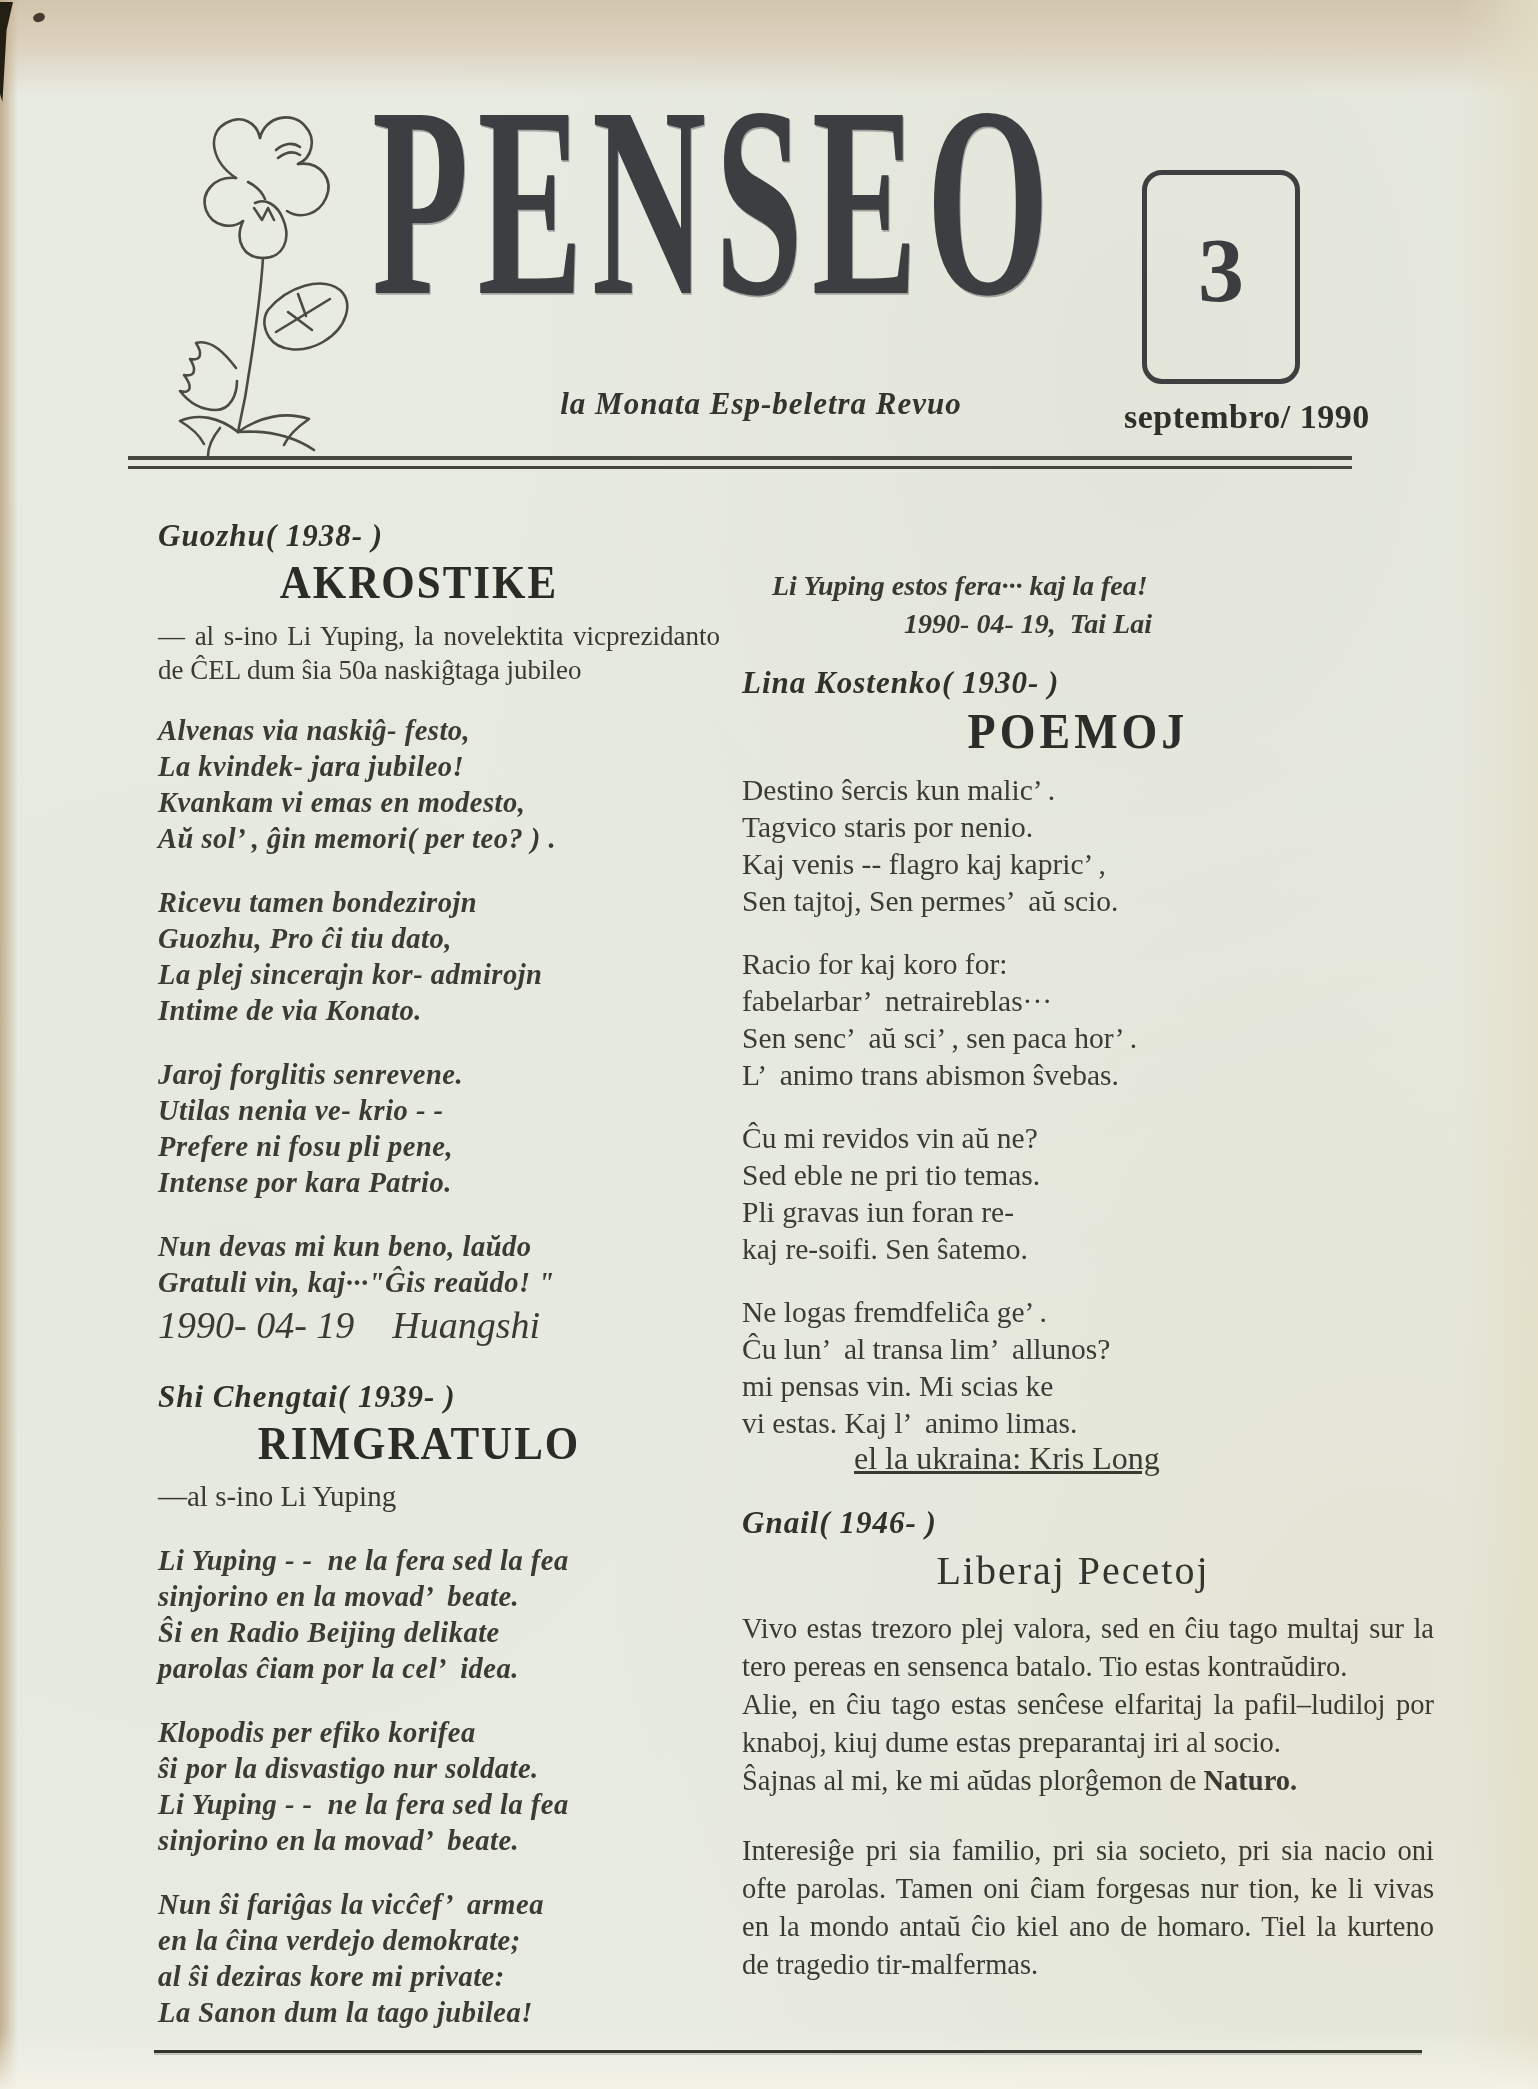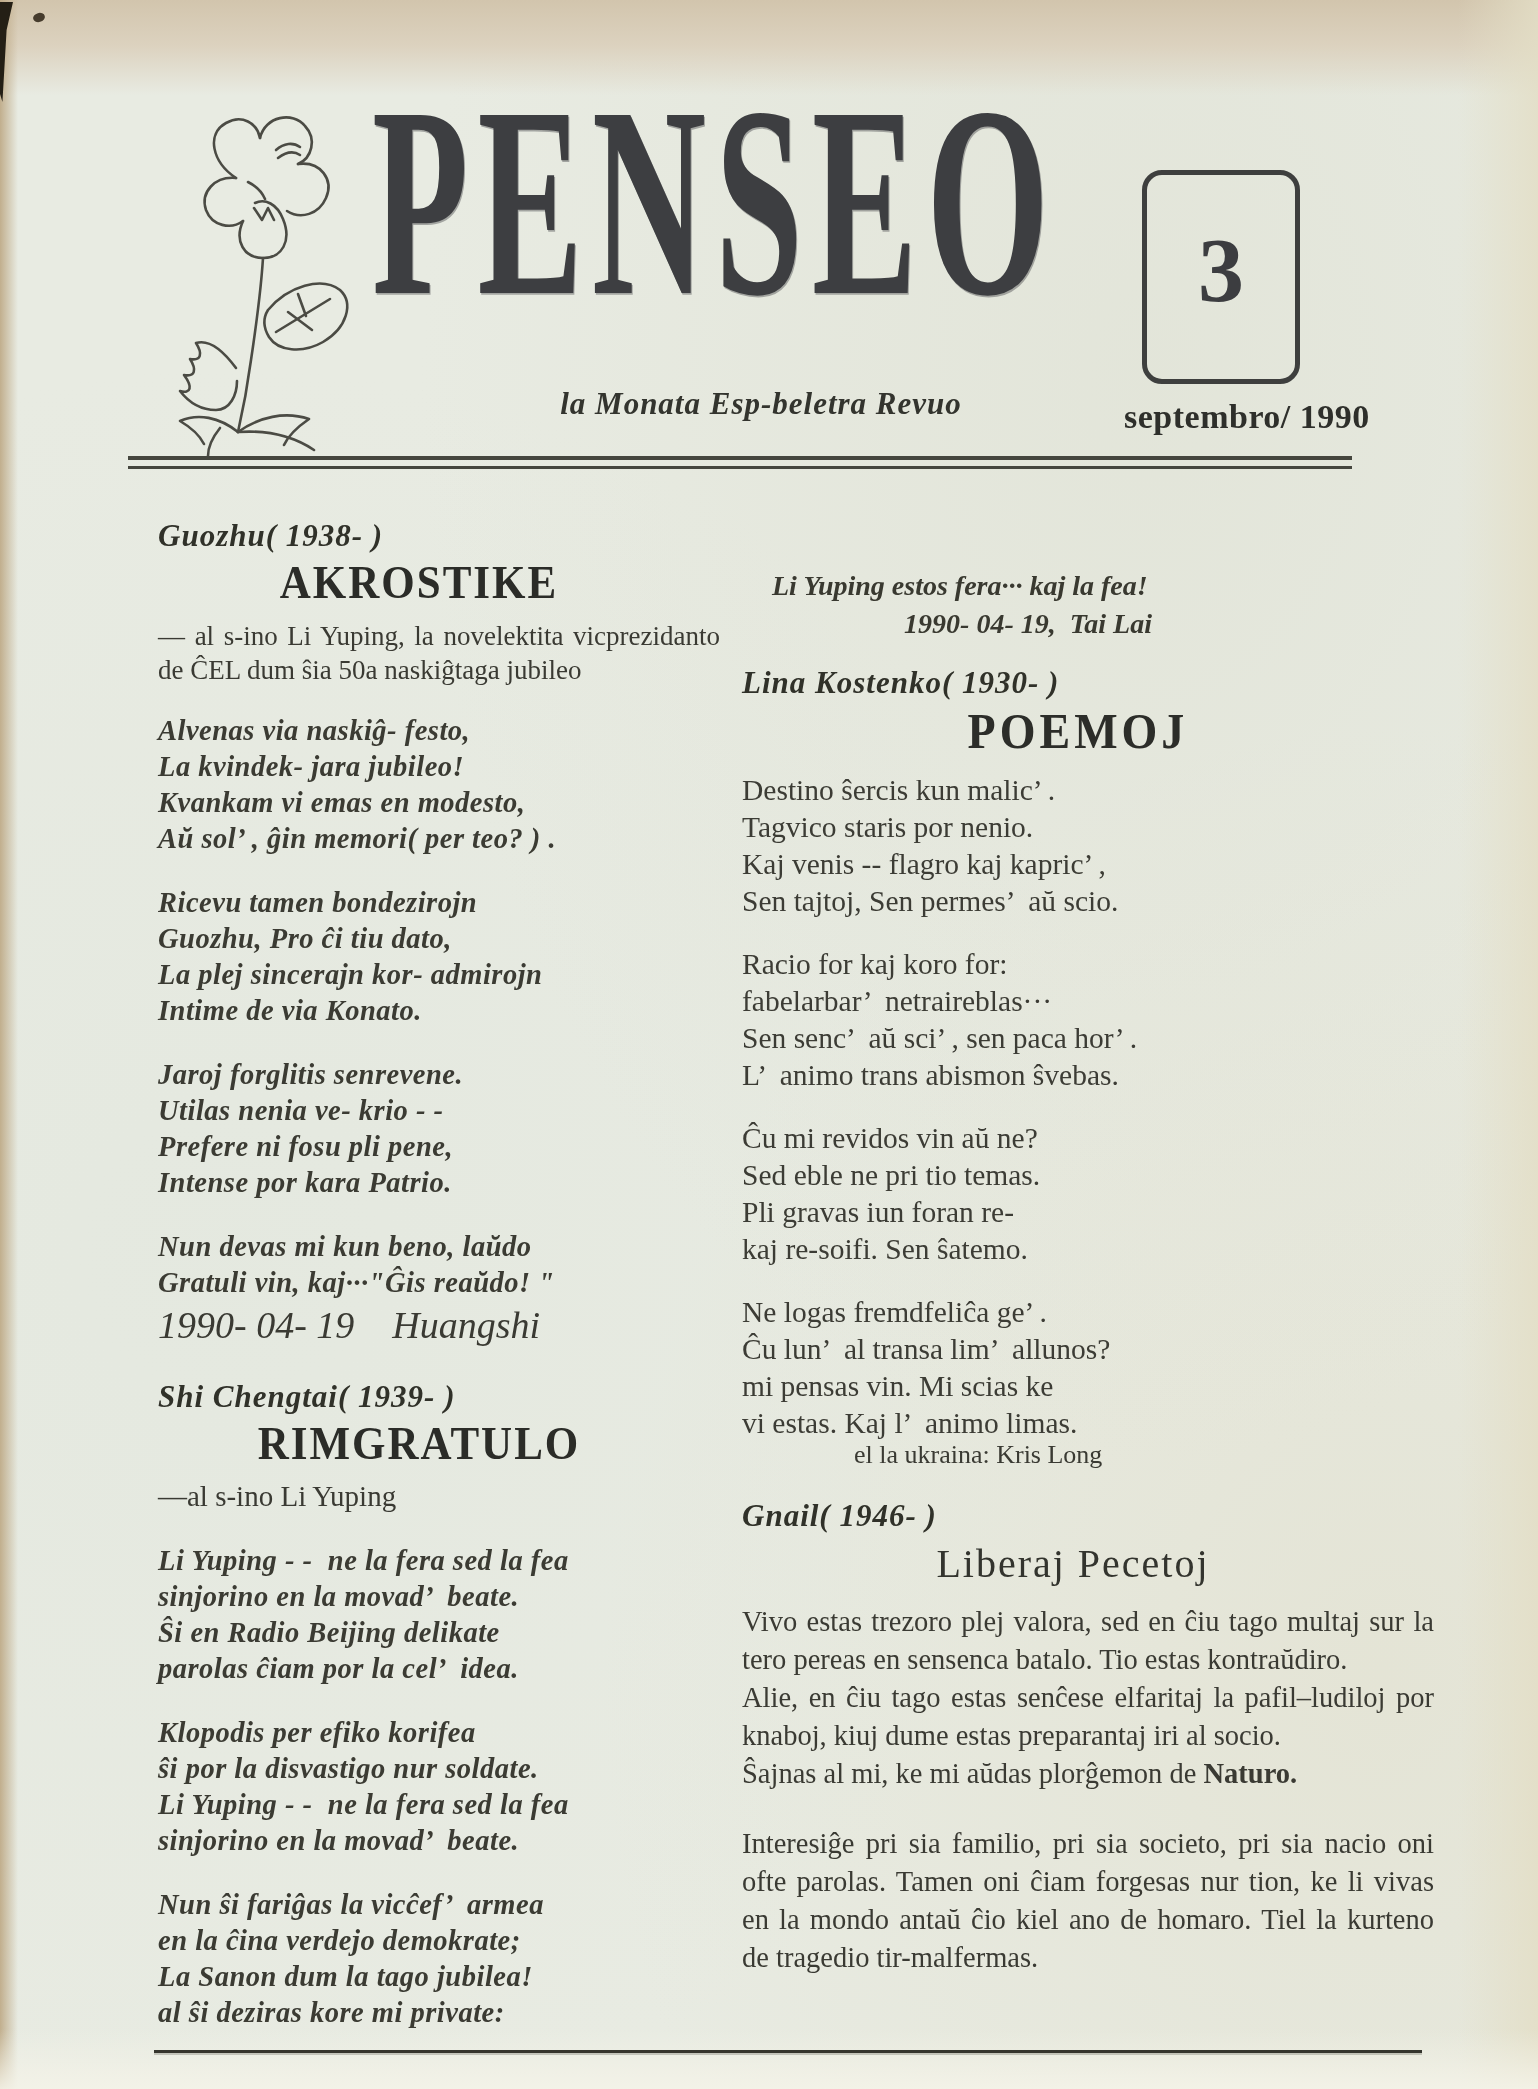--- a/index.html
+++ b/index.html
@@ -59,21 +59,21 @@
   .stanza.last{margin-bottom:0;}
   .vline{white-space:pre-wrap;}
   .sign-line{font-size:38px;font-weight:normal;font-style:italic;text-align:left;
     padding-right:90px;margin:2px 0 32px;white-space:pre-wrap;}
   .epigraph{font-size:28px;font-weight:bold;font-style:italic;line-height:38px;
     margin:0 0 22px;color:#393930;}
   .epigraph .e1{padding-left:30px;white-space:pre-wrap;}
   .epigraph .e2{text-align:center;padding-right:120px;white-space:pre-wrap;}
   .title-poemoj{font-size:46px;font-weight:bold;text-align:center;letter-spacing:4px;
     margin:0 20px 14px 0;color:#2c2d29;transform:scaleY(1.08);}
-  .credit{font-size:26px;margin:-2px 0 28px 112px;}
+  .credit{font-size:32px;margin:-2px 0 28px 112px;text-decoration:underline;}
   .title-liberaj{font-size:40px;text-align:center;letter-spacing:2px;margin:6px 30px 16px 0;
     color:#33342e;}
   .prose{font-size:28.5px;line-height:38px;text-align:justify;margin:0;}
   .prose.gap{margin-top:32px;}
   .bottom-rule{position:absolute;top:2050px;left:154px;width:1268px;height:3px;
     background:#35352d;box-shadow:0 2px 0 rgba(70,70,58,.25);}
 
   .flower{position:absolute;left:116px;top:98px;width:244px;height:364px;}
   .flower path{fill:none;stroke:#4b4b44;stroke-width:2.6;stroke-linecap:round;stroke-linejoin:round;}
 </style>
@@ -169,22 +169,22 @@
     <div class="stanza">
       <div class="vline">Klopodis per efiko korifea</div>
       <div class="vline">ŝi por la disvastigo nur soldate.</div>
       <div class="vline">Li Yuping - -  ne la fera sed la fea</div>
       <div class="vline">sinjorino en la movad’  beate.</div>
     </div>
 
     <div class="stanza last">
       <div class="vline">Nun ŝi fariĝas la vicĉef’  armea</div>
       <div class="vline">en la ĉina verdejo demokrate;</div>
+      <div class="vline">al ŝi deziras kore mi private:</div>
       <div class="vline">La Sanon dum la tago jubilea!</div>
-      <div class="vline">al ŝi deziras kore mi private:</div>
     </div>
 
   </div>
 
   <div class="col-right">
 
     <div class="epigraph">
       <div class="e1">Li Yuping estos fera··· kaj la fea!</div>
       <div class="e2">1990- 04- 19,  Tai Lai</div>
     </div>

